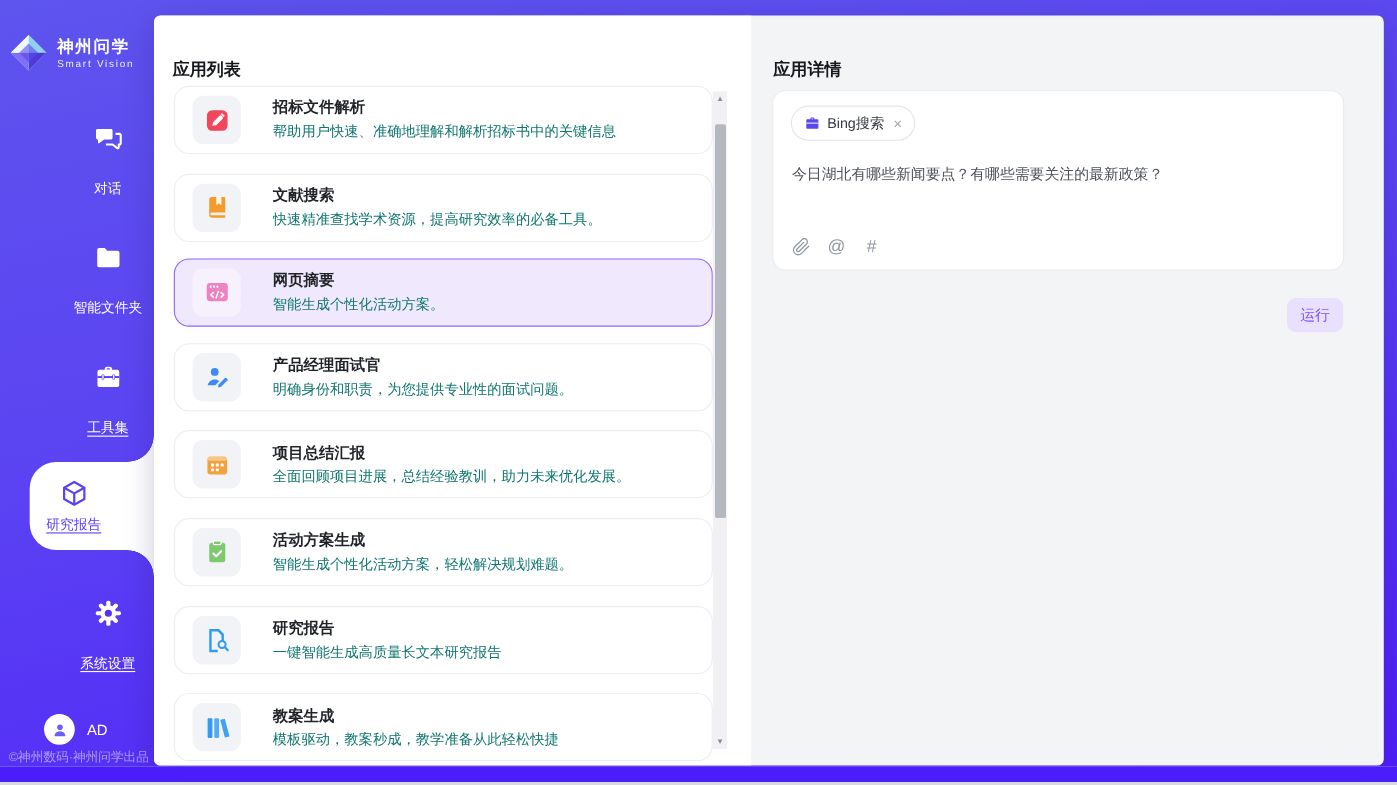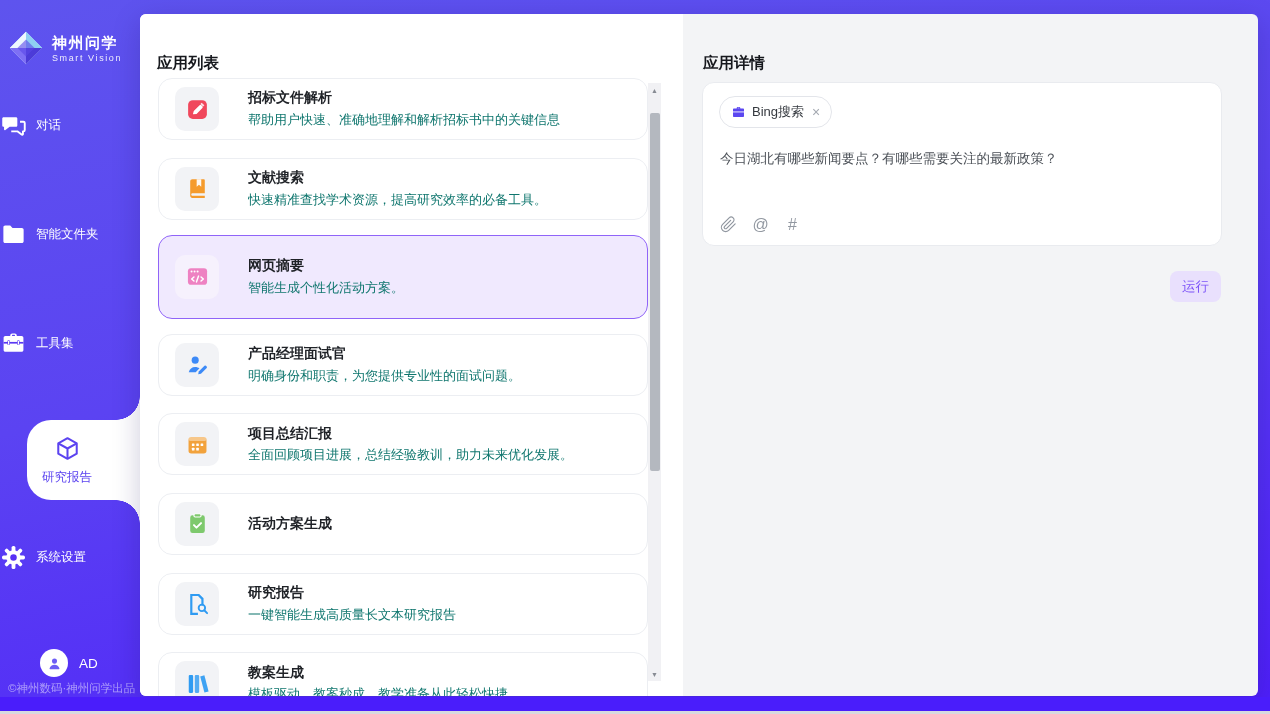--- a/index.html
+++ b/index.html
@@ -15,26 +15,26 @@
   .bottom-edge{position:absolute;left:0;top:711px;width:1270px;height:3px;background:#d7d9df;}
 
   
   .sidebar{position:absolute;left:0;top:0;width:140px;height:697px;}
   .brand{position:absolute;left:7px;top:13px;display:flex;align-items:center;gap:7px;margin-top:16px;}
   .brand-diamond{width:38px;height:38px;display:block;}
   .brand-diamond svg{width:100%;height:100%;display:block;}
   .brand-name{font-size:15px;font-weight:bold;color:#fff;letter-spacing:1.5px;line-height:1.2;}
   .brand-sub{font-size:9px;color:rgba(255,255,255,.9);letter-spacing:1.6px;margin-top:1px;}
 
-  .nav-item{position:absolute;left:0;width:140px;display:flex;
-    align-items:center;gap:9px;color:#fff;cursor:pointer;}
+  .nav-item{position:absolute;left:0;width:140px;display:flex;flex-direction:column;
+    align-items:center;gap:24px;color:#fff;cursor:pointer;padding-left:28px;}
   .nav-icon{width:27px;height:27px;display:block;}
   .nav-icon svg{width:100%;height:100%;display:block;}
   .nav-label{font-size:12.5px;color:#fff;}
-  .u{text-underline-offset:3px;text-align:right;}
+  .u{text-decoration:underline;text-underline-offset:3px;text-align:right;}
 
   .nav-chat{top:112px;} .nav-folder{top:221px;} .nav-tools{top:330px;} .nav-settings{top:544px;}
 
   
   .active-bubble{position:absolute;left:27px;top:420px;width:113px;height:80px;background:#fff;
     border-radius:24px 0 0 24px;display:flex;flex-direction:column;align-items:center;
     justify-content:center;gap:7px;color:#5b43f0;padding-right:33px;box-sizing:border-box;cursor:pointer;}
   .active-bubble .nav-label{color:#5b43f0;}
   .notch{position:absolute;left:116px;width:24px;height:24px;}
   .notch-top{top:396px;background:radial-gradient(circle 24px at 0 0,transparent 23.5px,#fff 24px);}
@@ -55,21 +55,21 @@
   .list-panel{position:absolute;left:0;top:0;width:543px;height:100%;background:#fff;}
   .detail-panel{position:absolute;left:543px;top:0;right:0;height:100%;}
   .panel-title{position:absolute;font-size:15.5px;font-weight:bold;color:#16181d;}
   .list-panel .panel-title{left:17px;top:26px;}
   .detail-panel .panel-title{left:20px;top:26px;}
 
   
   .cards{position:absolute;left:18px;top:64px;width:490px;display:flex;flex-direction:column;gap:17.6px;}
   .card{height:62px;background:#fff;border:1px solid #eceef2;border-radius:14px;display:flex;
     align-items:center;gap:29px;padding:0 16px;box-sizing:border-box;cursor:pointer;flex:none;}
-  .card.selected{background:#f0e9fe;border:1.5px solid #9064f8;height:84px;margin:-2.5px 0;}
+  .card.selected{background:#f0e9fe;border:1.5px solid #9064f8;height:62px;margin:-2.5px 0;}
   .tile{width:44px;height:44px;border-radius:10px;background:#f2f3f6;display:flex;
     align-items:center;justify-content:center;flex:none;}
   .card.selected .tile{background:#f6f1fd;}
   .tile-icon{width:25px;height:25px;display:block;}
   .tile-icon svg{width:100%;height:100%;display:block;}
   .card-title{font-size:14px;font-weight:bold;color:#1f2227;line-height:1.4;}
   .card-desc{font-size:13px;color:#0f766e;line-height:1.5;margin-top:2px;
     white-space:nowrap;overflow:hidden;}
 
   
@@ -291,20 +291,21 @@
       <span class="tile-icon">
                 <svg viewBox="0 0 24 24">
                   <rect x="5" y="4.2" width="14" height="17" rx="2.2" fill="currentColor"></rect>
                   <rect x="8.6" y="2.6" width="6.8" height="3.2" rx="1.2" fill="currentColor" stroke="#fff" stroke-width="1.1"></rect>
                   <path d="M8.6 13.6l2.4 2.4 4.4-4.4" fill="none" stroke="#fff" stroke-width="1.9" stroke-linecap="round" stroke-linejoin="round"></path>
                 </svg>
               </span>
     </div>
     <div>
       <div class="card-title">活动方案生成</div>
+      <div class="card-desc">智能生成个性化活动方案，轻松解决规划难题。</div>
     </div>
   </div>
           <div class="card">
     <div class="tile" style="color: rgb(47, 155, 242);">
       <span class="tile-icon">
                 <svg viewBox="0 0 24 24" fill="currentColor">
                   <path d="M5 2.8h8.6l4.2 4.2v7h-2.1V8.1L12.5 4.9H7.1v16h5.3v2.1H5z"></path>
                   <circle cx="16.2" cy="16.2" r="3.1" fill="none" stroke="currentColor" stroke-width="1.8"></circle>
                   <path d="M18.5 18.5l2.7 2.7" stroke="currentColor" stroke-width="1.9" stroke-linecap="round"></path>
                 </svg>

